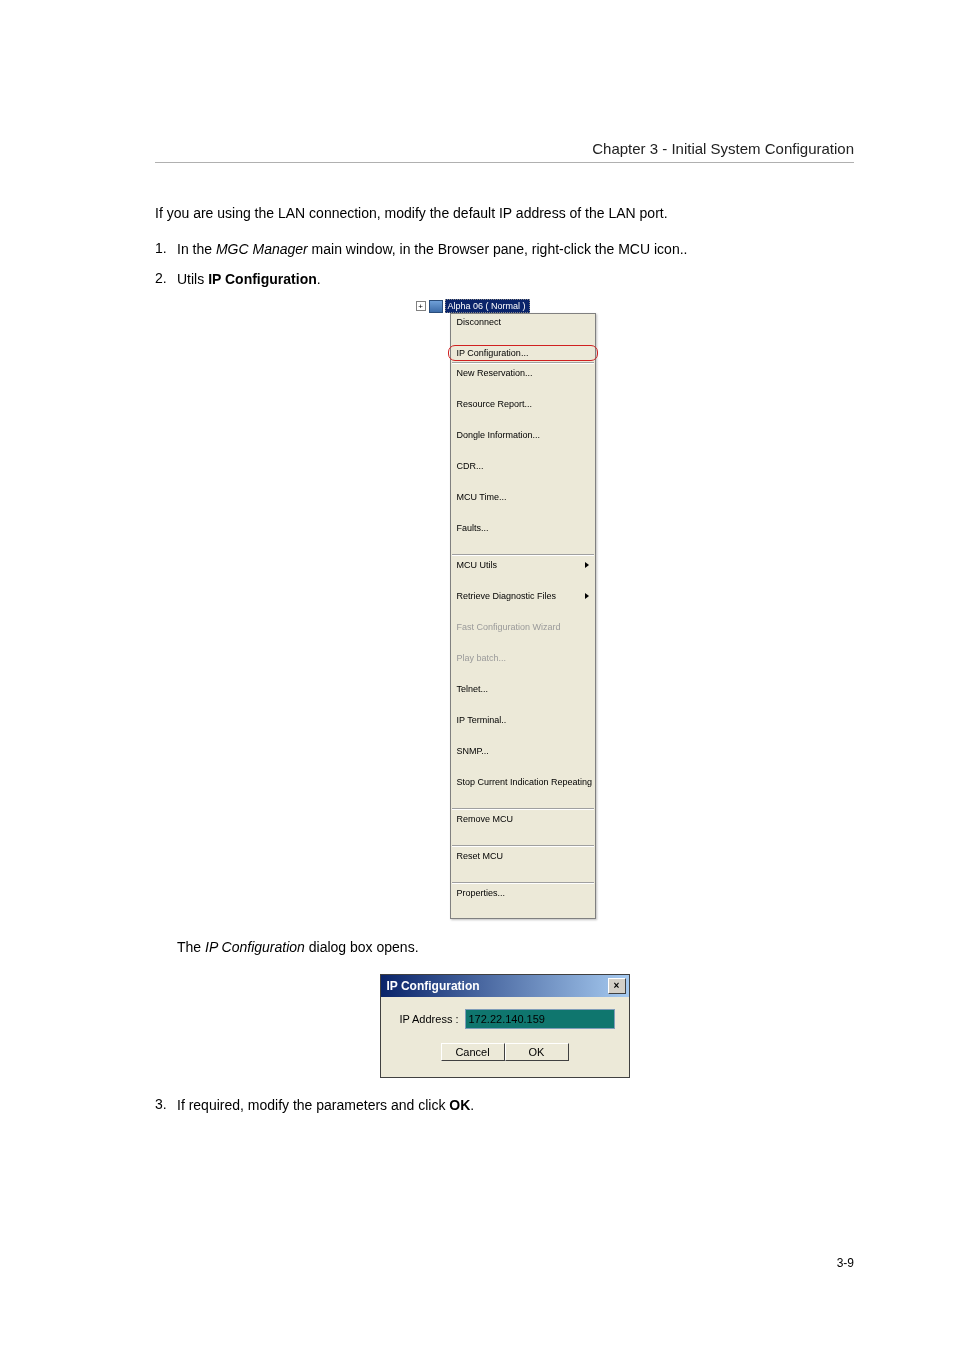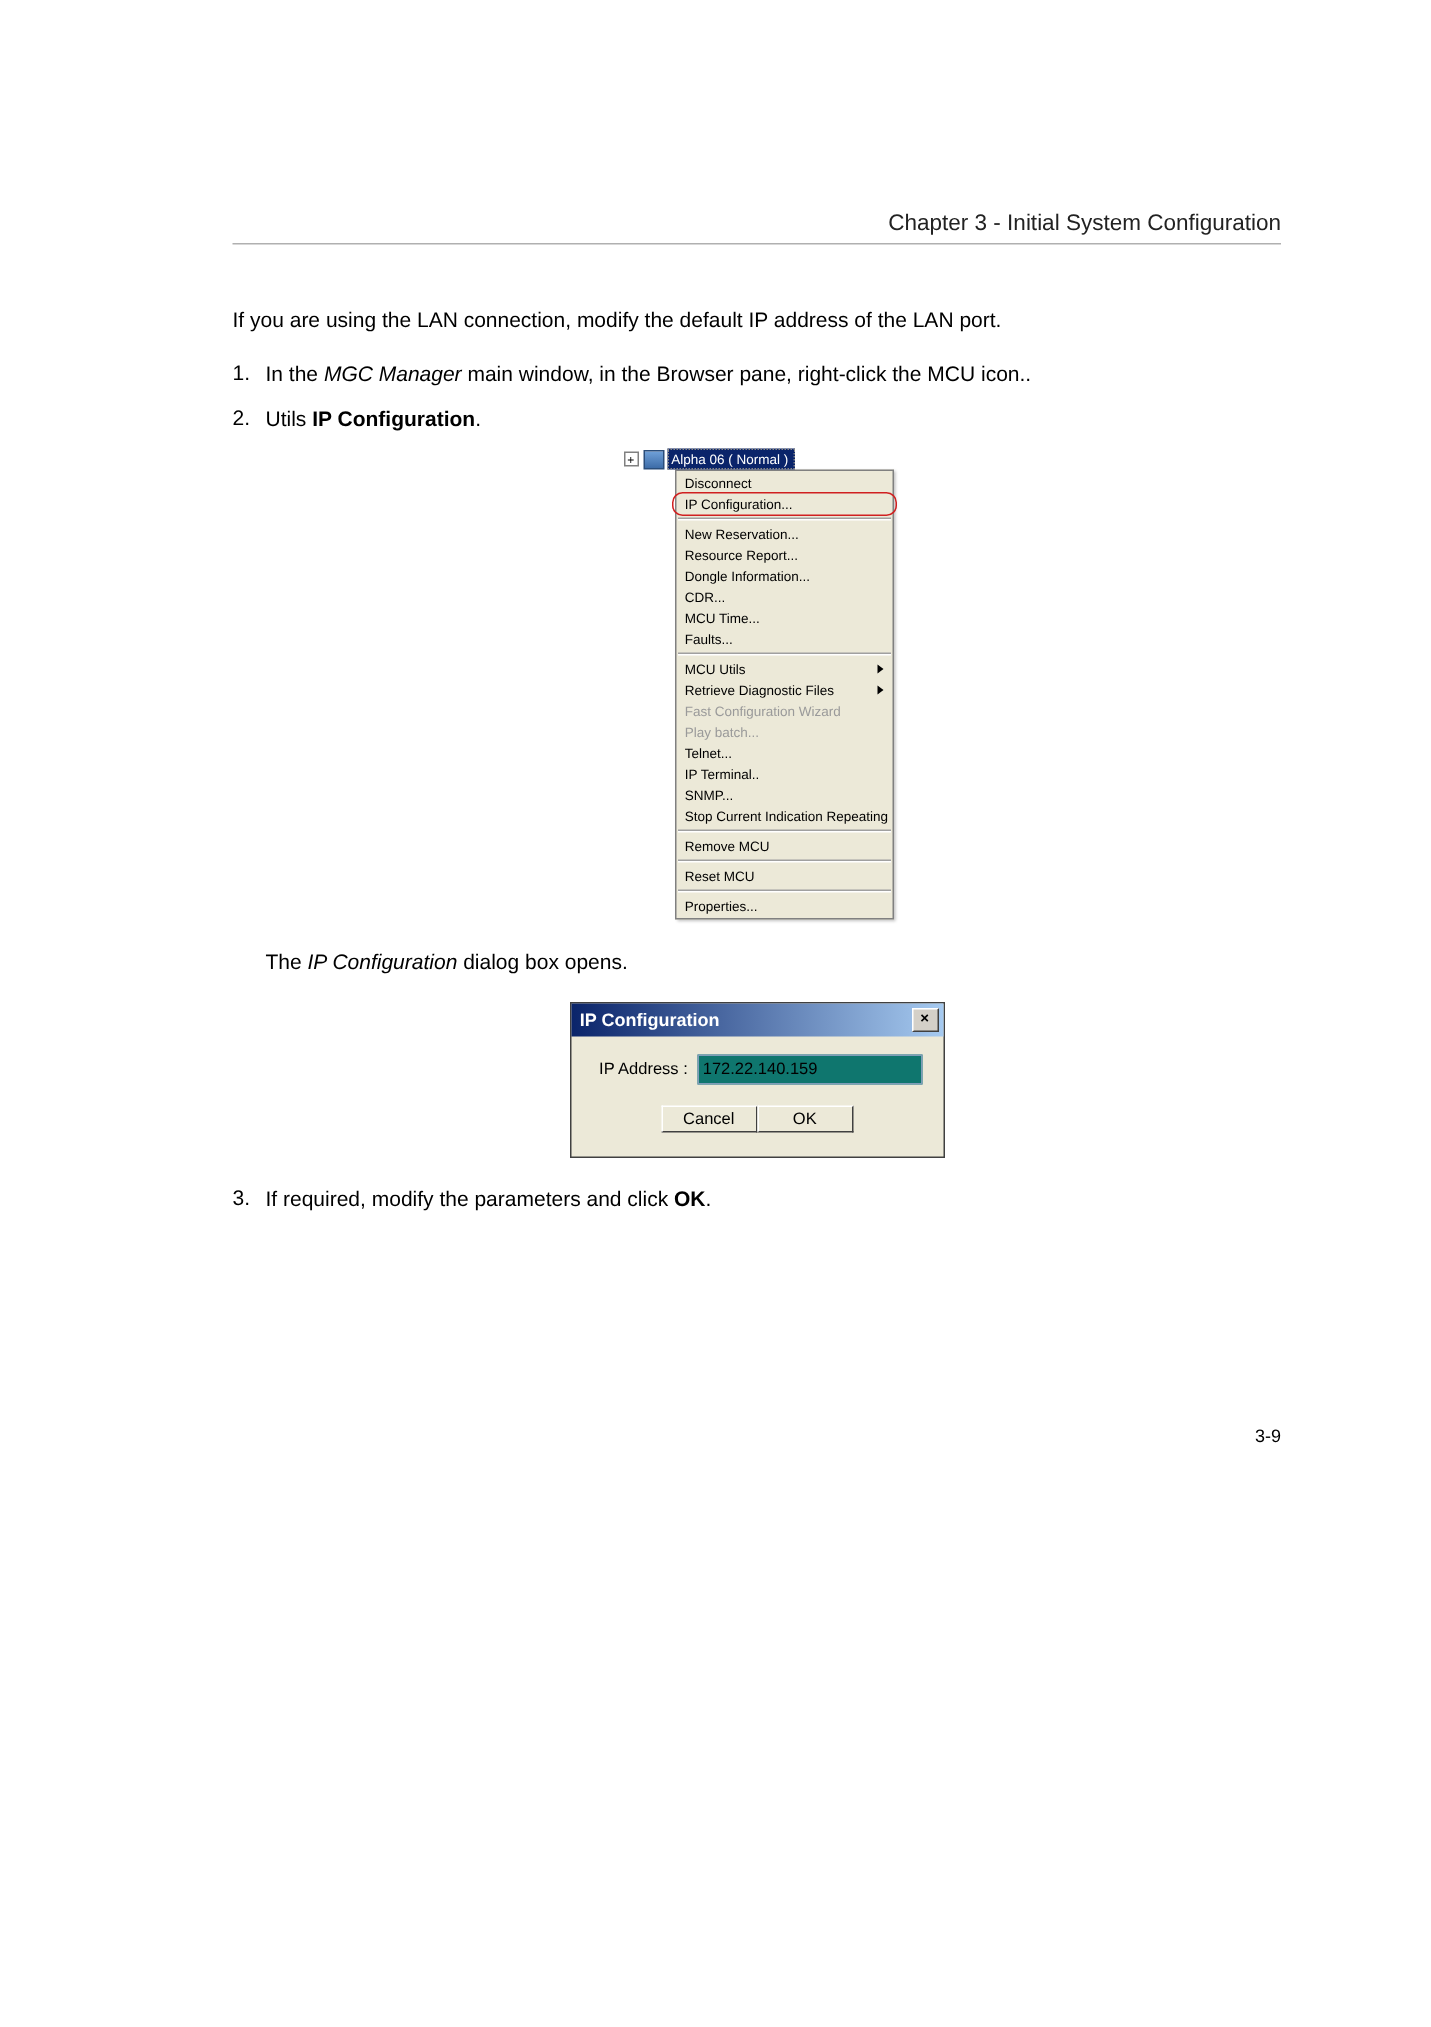--- a/index.html
+++ b/index.html
@@ -95,21 +95,21 @@
   }
   .ctx-menu {
     margin-left: 34px;
     width: 144px;
     background: #ece9d8;
     border: 1px solid #808080;
     box-shadow: 1px 1px 2px rgba(0,0,0,0.25);
     padding: 1px 0;
   }
   .mi {
-    padding: 1px 6px 1px 6px;
+    padding: 1px 6px 18px 6px;
     line-height: 12px;
     display: flex;
     align-items: center;
     justify-content: space-between;
   }
   .mi .lbl { white-space: nowrap; }
   .mi.disabled { color: #9a9a9a; }
   .mi .arrow {
     border-left: 4px solid #000;
     border-top: 3px solid transparent;

